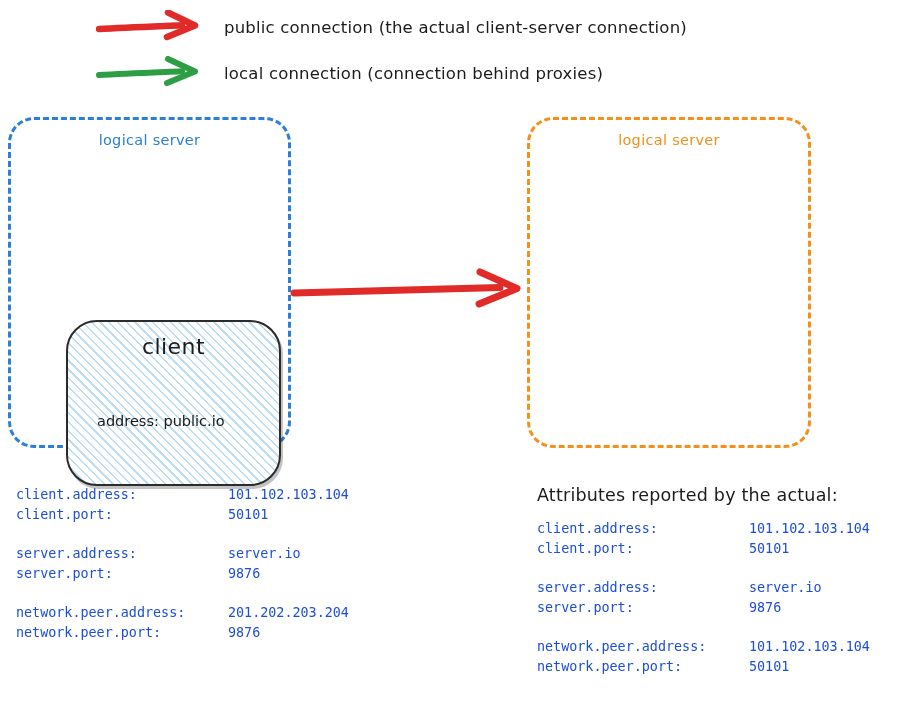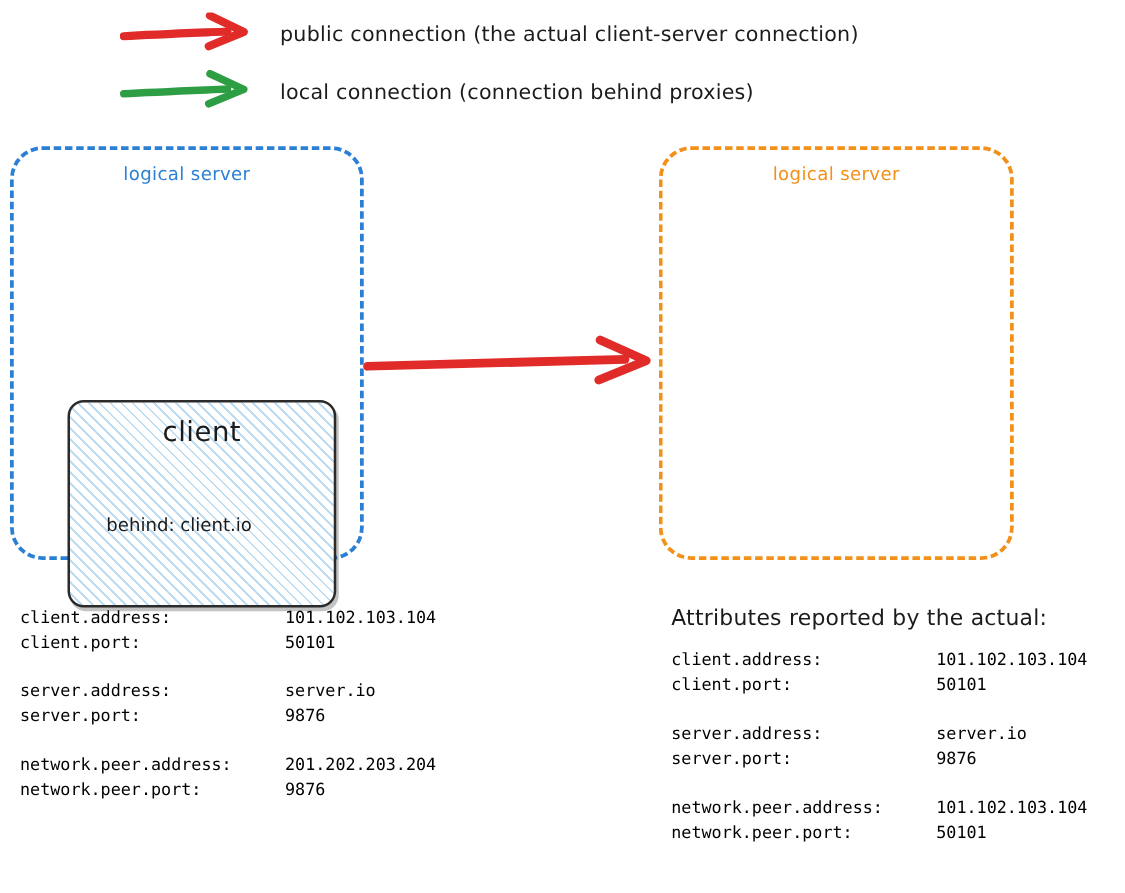--- a/index.html
+++ b/index.html
@@ -81,23 +81,24 @@
     white-space: nowrap;
   }
   .logical-client .logical-caption { color: #2b7fd4; }
   .logical-server .logical-caption { color: #f39019; }
 
   
   .node {
     position: absolute;
     box-sizing: border-box;
     border: 2px solid #2b2b2b;
-    border-radius: 13px;
+    border-radius: 31px;
     overflow: hidden;
     box-shadow: 2px 3px 0 rgba(40,40,40,0.28);
+    margin-left: 12px;
   }
   .node-client {
     left: 43px;
     top: 200px;
     width: 215px;
     height: 166px;
     background-color: #ffffff;
     background-image: repeating-linear-gradient(
        45deg,
        #bedcf2 0px, #bedcf2 1.6px,
@@ -149,21 +150,21 @@
     white-space: nowrap;
     margin-bottom: 14px;
   }
   .attr-table {
     border-collapse: collapse;
   }
   .attr-table td {
     font-family: "DejaVu Sans Mono", monospace;
     font-size: 13.4px;
     line-height: 19.5px;
-    color: #000000;
+    color: #1d4ed8;
     padding: 0;
     vertical-align: top;
     white-space: pre;
   }
   .attr-key { width: 212px; }
   .attr-spacer td { height: 20px; line-height: 20px; font-size: 1px; }
 </style>
 </head>
 <body>
 
@@ -184,21 +185,21 @@
     </svg>
     <div class="legend-label">local connection (connection behind proxies)</div>
   </div>
 
   <div class="logical-box logical-client">
     <div class="logical-caption">logical server</div>
 
     <div class="node node-client">
       <div class="node-title">client</div>
       <div class="node-lines">
-        <div>behind: client.io</div>
+        <div>address: public.io</div>
       </div>
     </div>
   </div>
 
   <svg class="main-arrow" viewBox="0 0 240 56">
     <path d="M6,31 C60,29.5 130,27.5 212,25.5" stroke="#e02b28" stroke-width="7" fill="none" stroke-linecap="round"></path>
     <path d="M192,10 L229,26.5 L191,42" stroke="#e02b28" stroke-width="7" fill="none" stroke-linecap="round" stroke-linejoin="round"></path>
   </svg>
 
   <div class="logical-box logical-server">

